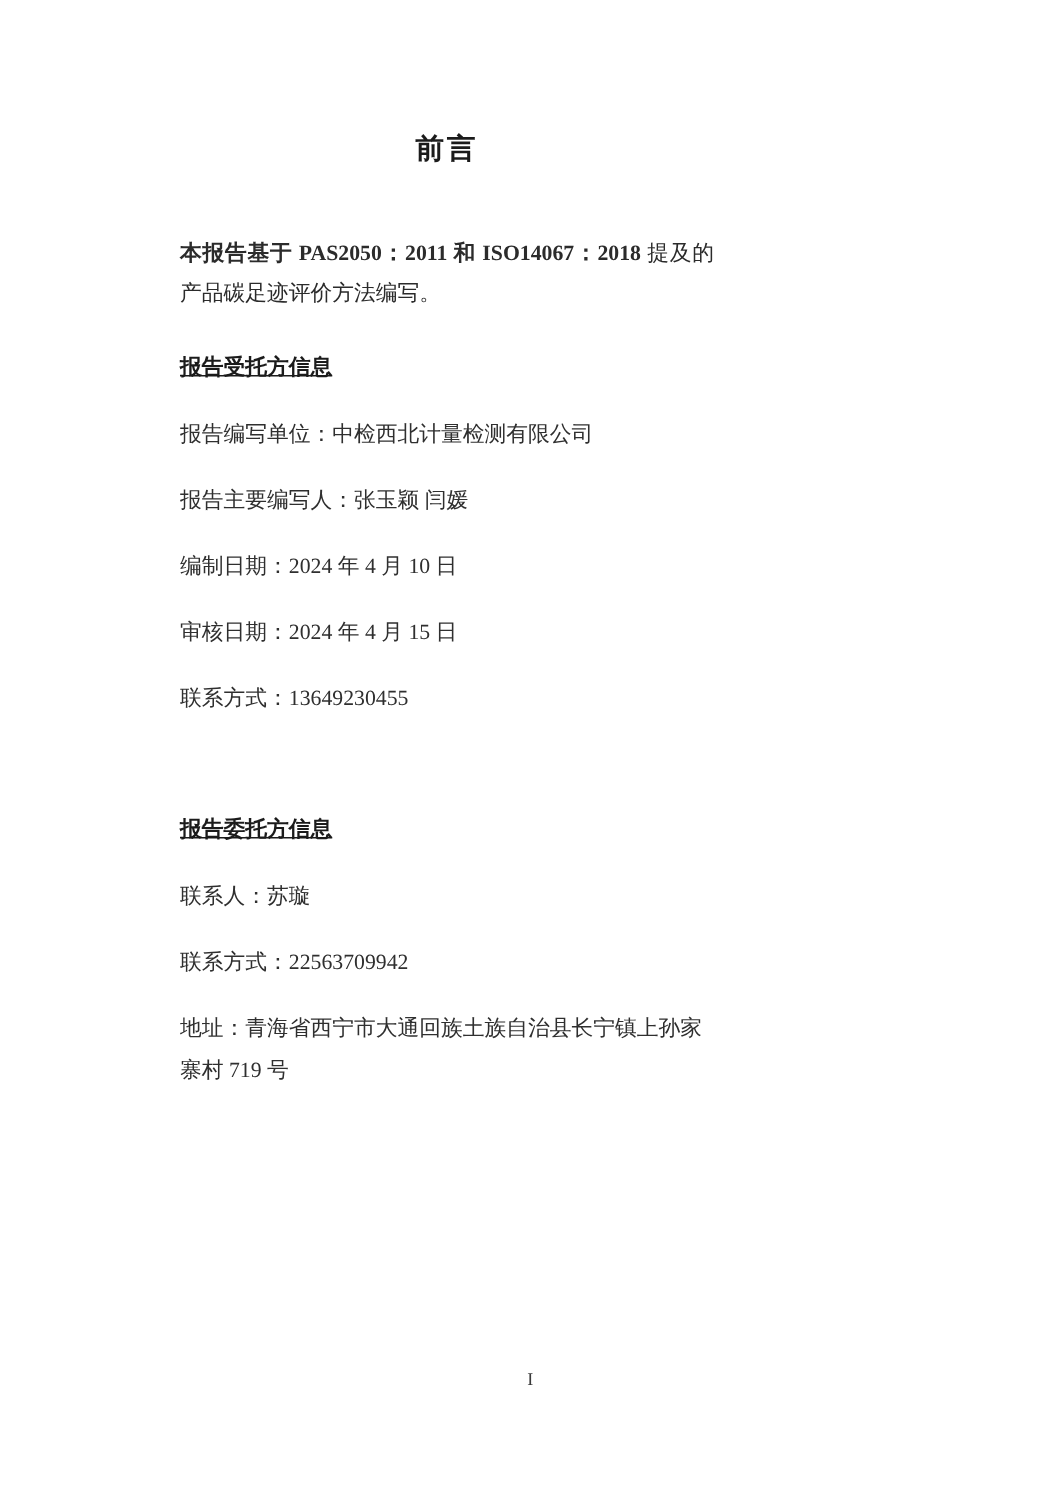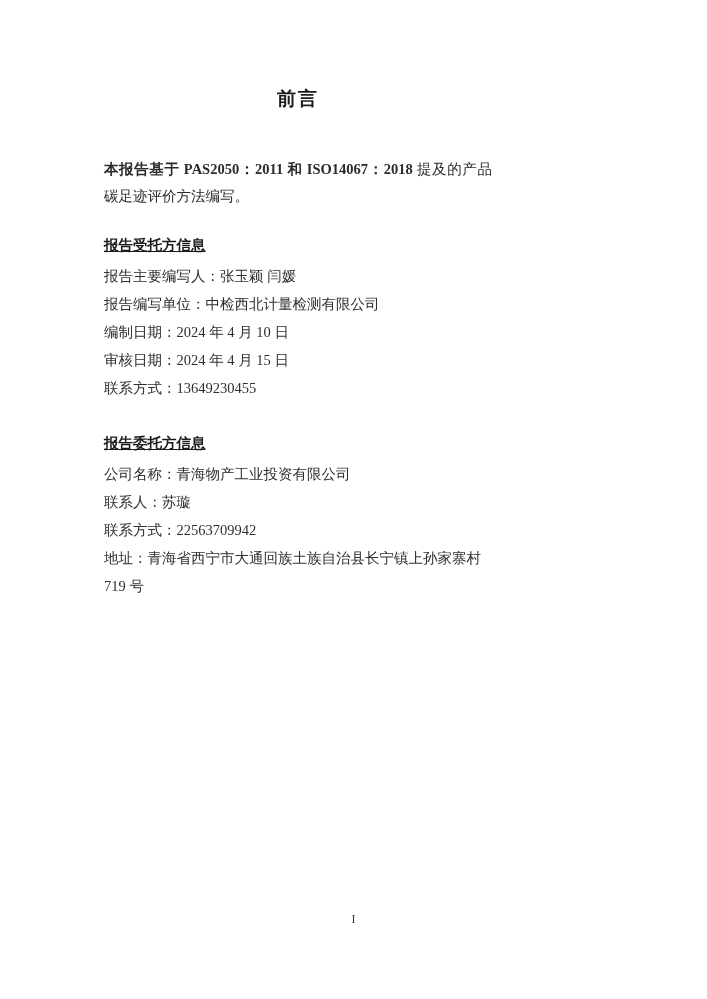--- a/index.html
+++ b/index.html
@@ -28,21 +28,21 @@
     font-weight: bold;
     letter-spacing: 2px;
     margin: 0;
     padding-top: 86px;
     color: #1b1b1b;
   }
   .body-block {
     margin-top: 44px;
   }
   p {
-    margin: 0;
+    margin: 16px;
     font-size: 14.5px;
     line-height: 26px;
     color: #2b2b2b;
   }
   .intro {
     text-align: justify;
     margin-bottom: 20px;
     line-height: 27px;
   }
   .intro .bold {
@@ -82,31 +82,30 @@
   <h1 class="doc-title">前言</h1>
 
   <div class="body-block">
 
     <p class="intro">
       <span class="bold">本报告基于 PAS2050：2011 和 ISO14067：2018</span><span> 提及的产品碳足迹评价方法编写。</span>
     </p>
 
     <p class="section-heading">报告受托方信息</p>
 
+    <p class="field-line">报告编写单位：中检西北计量检测有限公司</p>
     <p class="field-line">报告主要编写人：张玉颖  闫媛</p>
-    <p class="field-line">报告编写单位：中检西北计量检测有限公司</p>
     <p class="field-line">编制日期：2024 年 4 月 10 日</p>
     <p class="field-line">审核日期：2024 年 4 月 15 日</p>
     <p class="field-line">联系方式：13649230455</p>
 
     <div class="block-gap"></div>
 
     <p class="section-heading">报告委托方信息</p>
 
-    <p class="field-line">公司名称：青海物产工业投资有限公司</p>
     <p class="field-line">联系人：苏璇</p>
     <p class="field-line">联系方式：22563709942</p>
     <p class="field-line">地址：青海省西宁市大通回族土族自治县长宁镇上孙家寨村 719 号</p>
 
   </div>
 
   <div class="page-number">I</div>
 
 </div>
 

